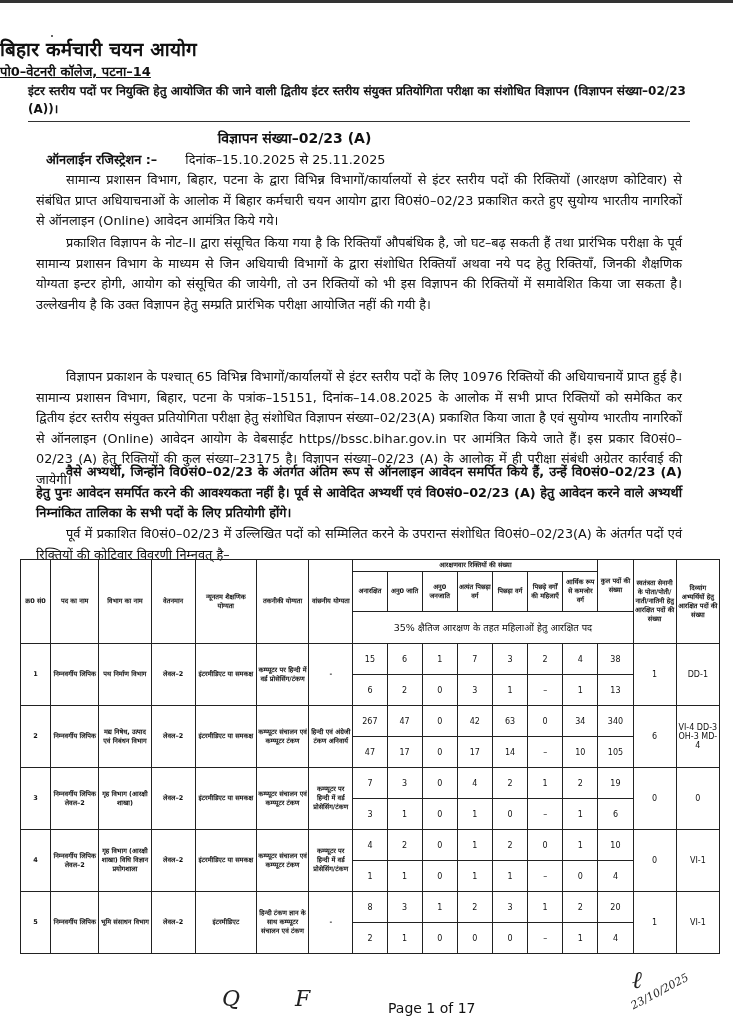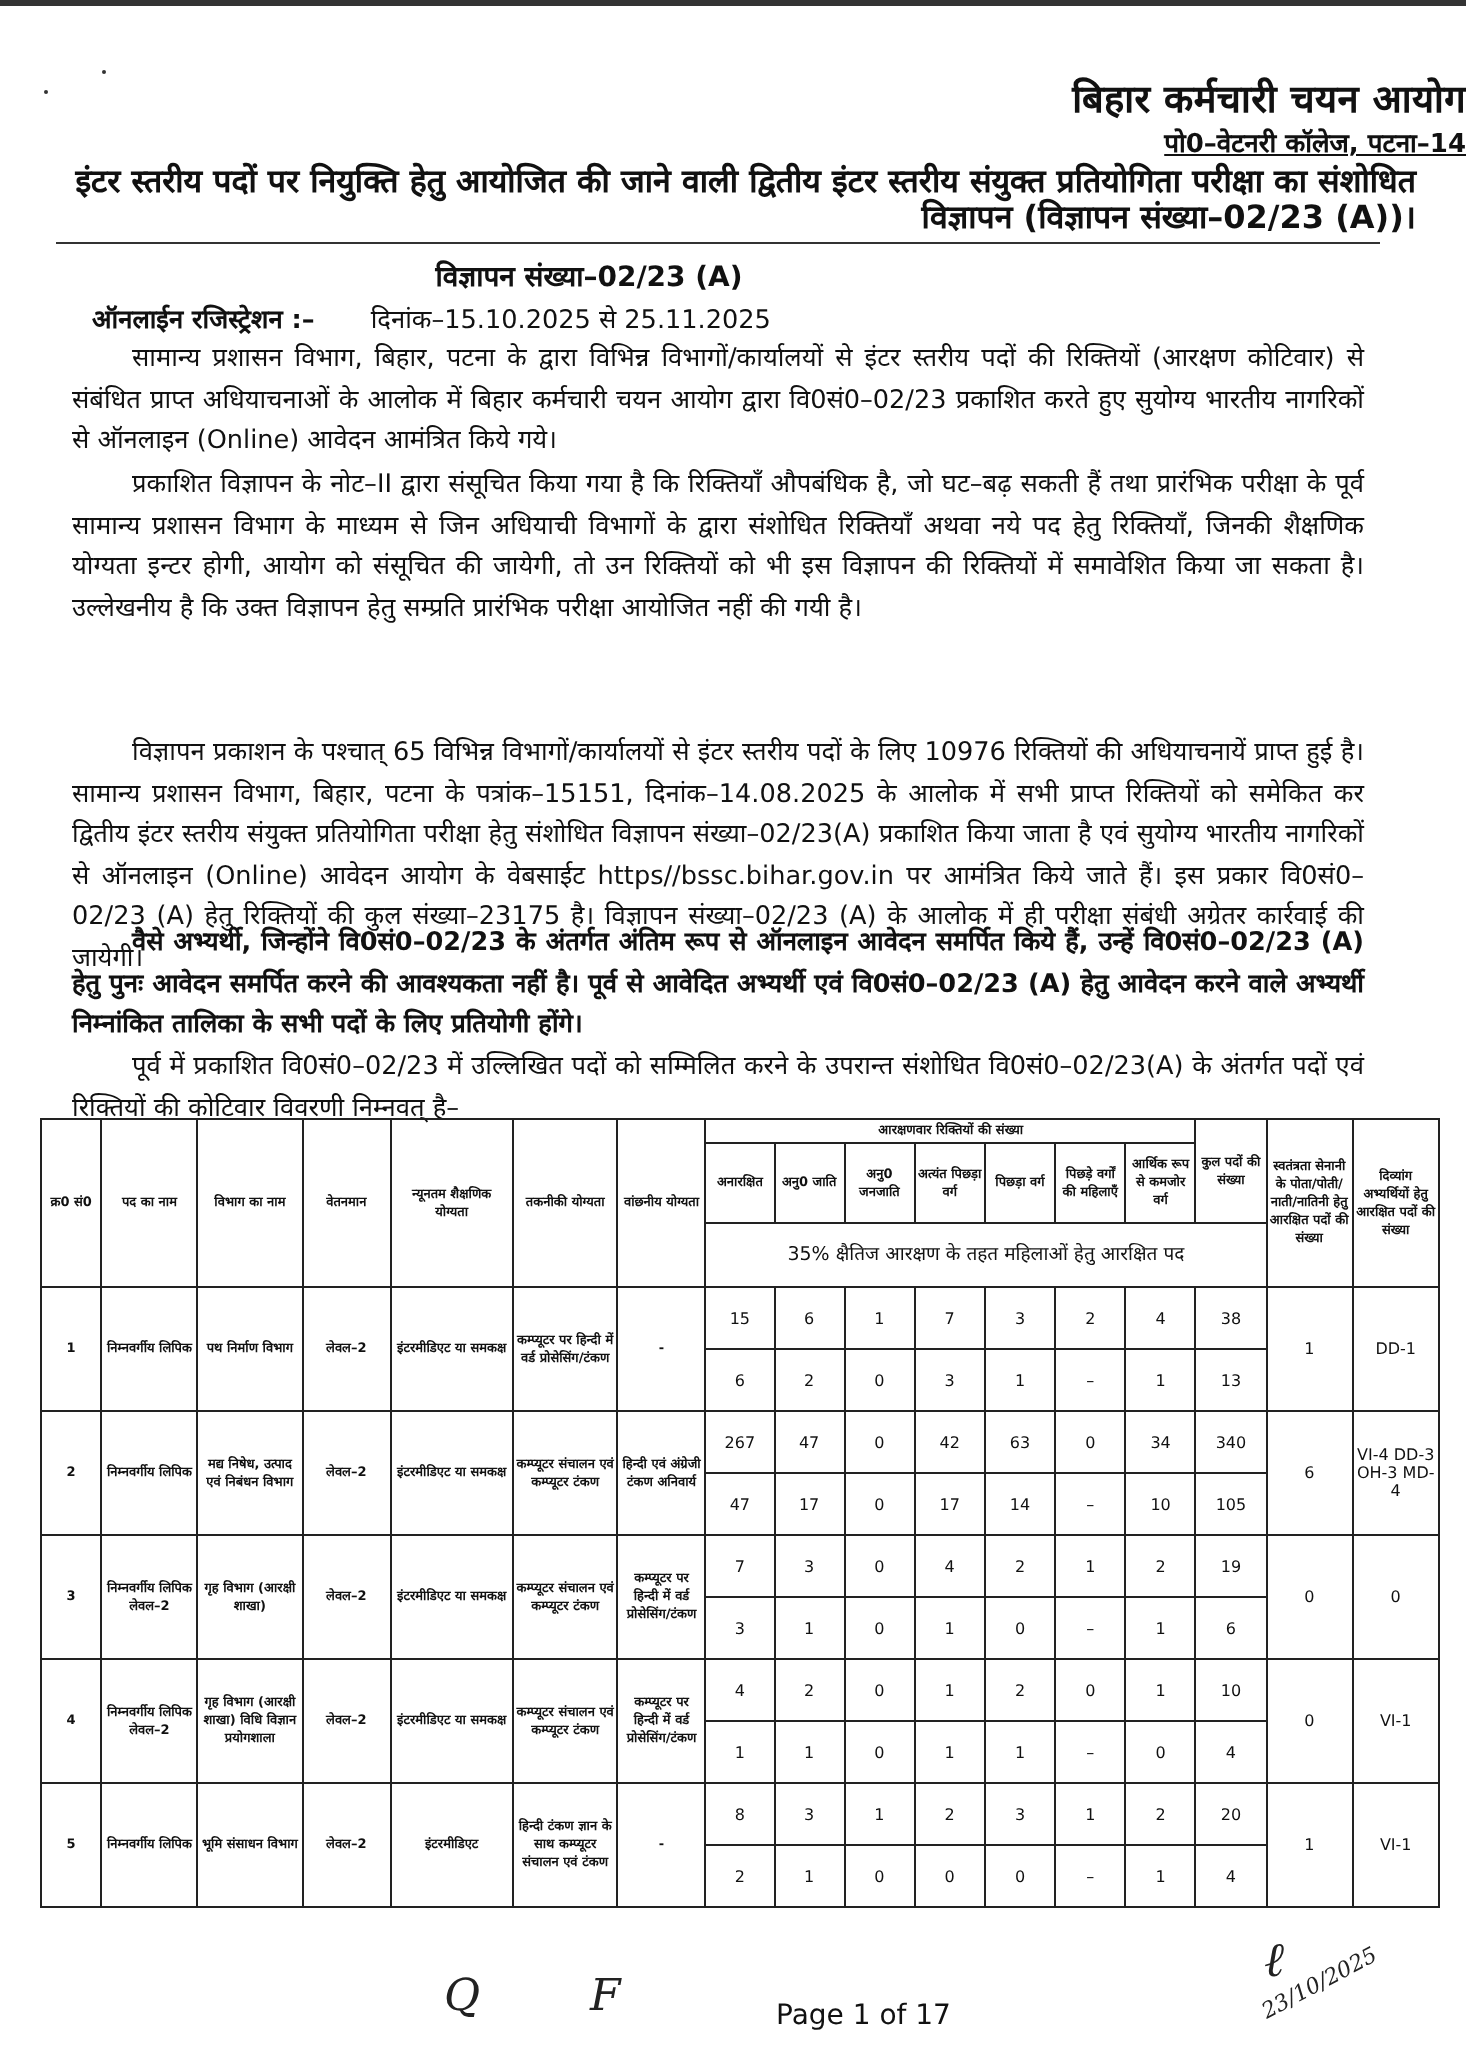--- a/index.html
+++ b/index.html
@@ -1,22 +1,22 @@
 <!DOCTYPE html>
 <html><head>
 <meta charset="utf-8">
 <style>
   html,body{margin:0;padding:0;background:#fff;}
   body{width:733px;height:1024px;position:relative;overflow:hidden;font-family:"DejaVu Sans","Liberation Sans",sans-serif;color:#111;}
   .topbar{position:absolute;left:0;top:0;width:733px;height:3px;background:#333;}
   .dot{position:absolute;width:2px;height:2px;background:#333;border-radius:1px;}
-  .hdr{position:absolute;left:0;width:733px;text-align:right;}
+  .hdr{position:absolute;left:0;width:733px;text-align:left;}
   .h1{top:36px;font-size:19px;font-weight:bold;letter-spacing:0.2px;}
   .h2{top:62px;font-size:13px;font-weight:bold;text-decoration:underline;}
-  .h3{top:82px;font-size:16px;font-weight:bold;line-height:18px;left:28px;width:680px;}
+  .h3{top:82px;font-size:12px;font-weight:bold;line-height:18px;left:28px;width:680px;}
   .rule{position:absolute;left:28px;top:121px;width:662px;height:1px;background:#333;}
   .adno{position:absolute;top:128px;left:0;width:589px;text-align:center;font-size:14px;font-weight:bold;}
   .body{position:absolute;left:36px;width:646px;font-size:12.8px;line-height:20.6px;text-align:justify;}
   .p{text-indent:30px;margin:0;}
   .reg{position:absolute;left:46px;top:150px;font-size:12.8px;}
   .reg b{font-weight:bold;}
   .bold{font-weight:bold;}
   table.main{position:absolute;left:20px;top:559px;width:700px;border-collapse:collapse;table-layout:fixed;font-size:6.5px;}
   table.main td,table.main th{border:1.3px solid #222;text-align:center;vertical-align:middle;padding:1px;line-height:9px;font-weight:bold;}
   table.main th{font-weight:bold;font-size:6.5px;}

